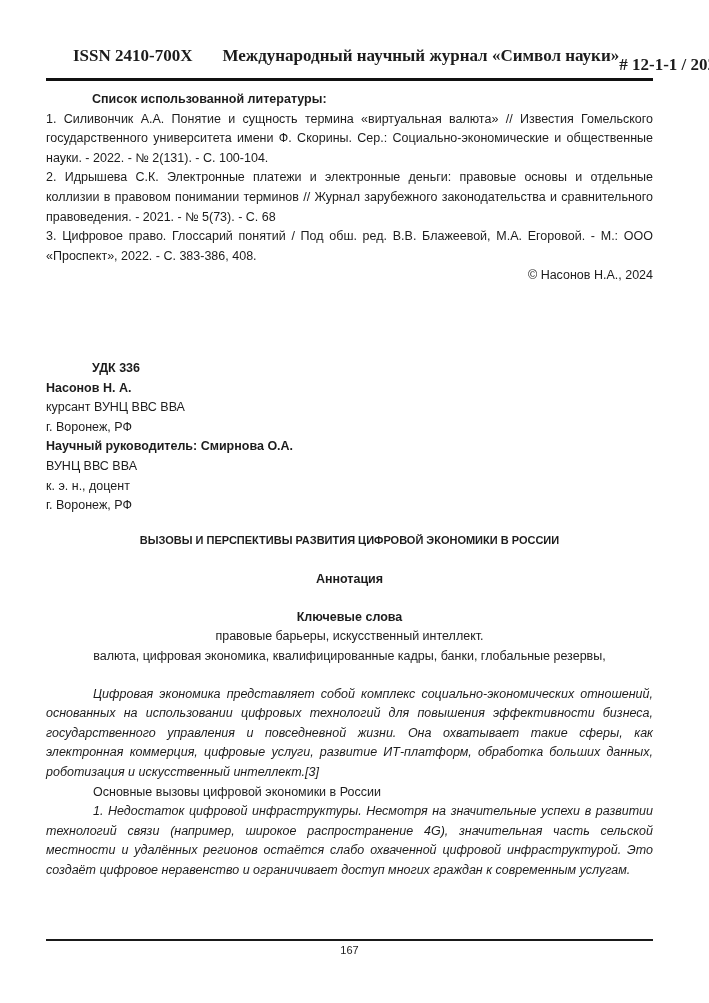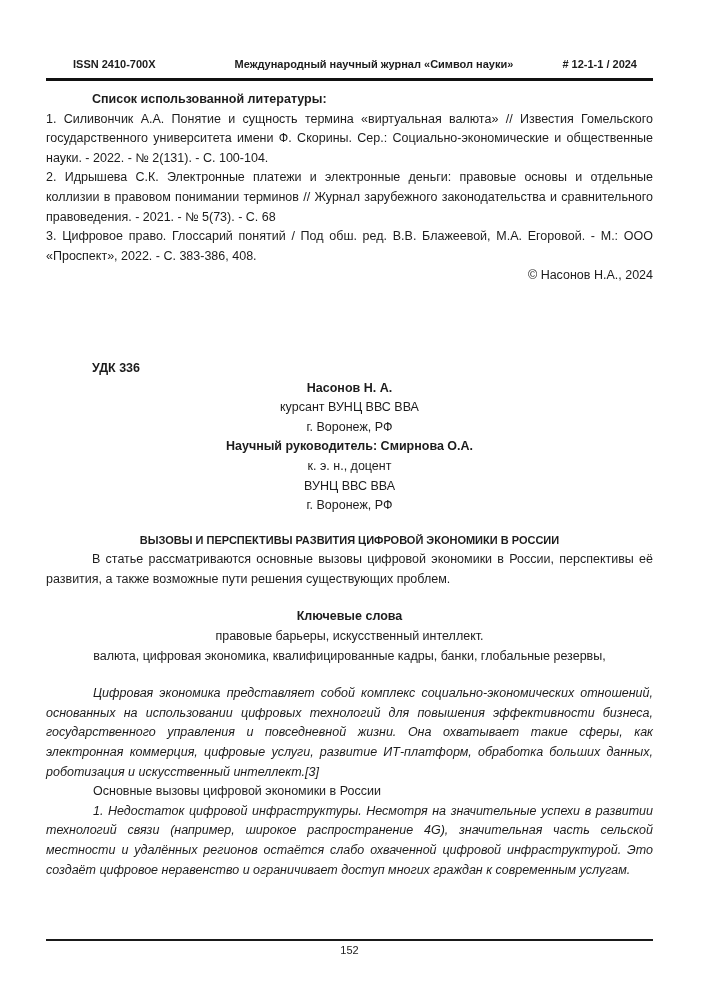--- a/index.html
+++ b/index.html
@@ -20,35 +20,36 @@
   }
   
   .header {
     padding-top: 40px;
     padding-bottom: 7px;
     border-bottom: 3px solid #111111;
   }
   .header-row {
     display: flex;
     justify-content: space-between;
-    align-items: flex-end;
+    align-items: center;
     font-weight: bold;
-    font-size: 11px;
+    font-size: 17px;
     line-height: 13px;
+    font-family: Liberation Serif, serif;
   }
   .header-issn { padding-left: 27px; white-space: nowrap; }
   .header-journal { flex: 1; text-align: center; white-space: nowrap; padding-left: 30px; }
   .header-issue { padding-right: 16px; white-space: nowrap; margin-top: 18px; }
   
   .content { font-size: 12.5px; line-height: 19.6px; }
   .list-heading { margin-top: 9px; text-indent: 46px; font-weight: bold; }
   .ref { text-align: justify; }
   .copyright { text-align: right; }
   .udc { margin-top: 73px; text-indent: 46px; font-weight: bold; }
-  .byline { text-align: center; }
+  .byline { text-align: left; }
   .byline .b { font-weight: bold; }
   .article-title {
     margin-top: 15px;
     text-align: center;
     font-weight: bold;
     font-size: 11px;
     line-height: 19.6px;
   }
   .sec-heading { text-align: center; font-weight: bold; }
   .abstract-heading { margin-top: 20px; }
@@ -95,36 +96,36 @@
     <p class="ref">3. Цифровое  право.  Глоссарий  понятий  /  Под обш.  ред. В.В. Блажеевой,  М.А.  Егоровой.  -  М.:  ООО «Проспект», 2022. - С. 383-386, 408.</p>
     <p class="copyright">© Насонов Н.А., 2024</p>
 
     <p class="udc">УДК 336</p>
 
     <div class="byline">
       <p class="b">Насонов Н. А.</p>
       <p>курсант ВУНЦ ВВС ВВА</p>
       <p>г. Воронеж, РФ</p>
       <p class="b">Научный руководитель: Смирнова О.А.</p>
+      <p>ВУНЦ ВВС ВВА</p>
       <p>к. э. н., доцент</p>
-      <p>ВУНЦ ВВС ВВА</p>
       <p>г. Воронеж, РФ</p>
     </div>
 
     <h1 class="article-title">ВЫЗОВЫ И ПЕРСПЕКТИВЫ РАЗВИТИЯ ЦИФРОВОЙ ЭКОНОМИКИ В РОССИИ</h1>
 
-    <p class="abstract">В  статье  рассматриваются  основные  вызовы  цифровой  экономики  в  России,  перспективы  её развития, а также возможные пути решения существующих проблем.</p>
+    <p class="sec-heading abstract-heading">Аннотация</p>
 
     <p class="sec-heading keywords-heading">Ключевые слова</p>
     <p class="kw-line">правовые барьеры, искусственный интеллект.</p>
     <p class="kw-line">валюта, цифровая экономика, квалифицированные кадры, банки, глобальные резервы,</p>
 
     <p class="body-par body-par-first">Цифровая  экономика  представляет  собой  комплекс  социально-экономических  отношений, основанных  на  использовании  цифровых  технологий  для  повышения  эффективности  бизнеса, государственного управления и повседневной жизни. Она охватывает такие сферы, как электронная коммерция,  цифровые  услуги,  развитие  ИТ-платформ,  обработка  больших  данных,  роботизация  и искусственный интеллект.[3]</p>
     <p class="subhead-line">Основные вызовы цифровой экономики в России</p>
     <p class="body-par">1. Недостаток цифровой инфраструктуры. Несмотря на значительные успехи в развитии технологий связи  (например,  широкое  распространение  4G),  значительная  часть  сельской  местности  и  удалённых регионов  остаётся  слабо  охваченной  цифровой  инфраструктурой.  Это  создаёт  цифровое  неравенство  и ограничивает доступ многих граждан к современным услугам.</p>
 
   </div>
 
   <div class="footer">
-    <span>152</span>
+    <span>167</span>
   </div>
 
 </div>
 
 </body></html>

